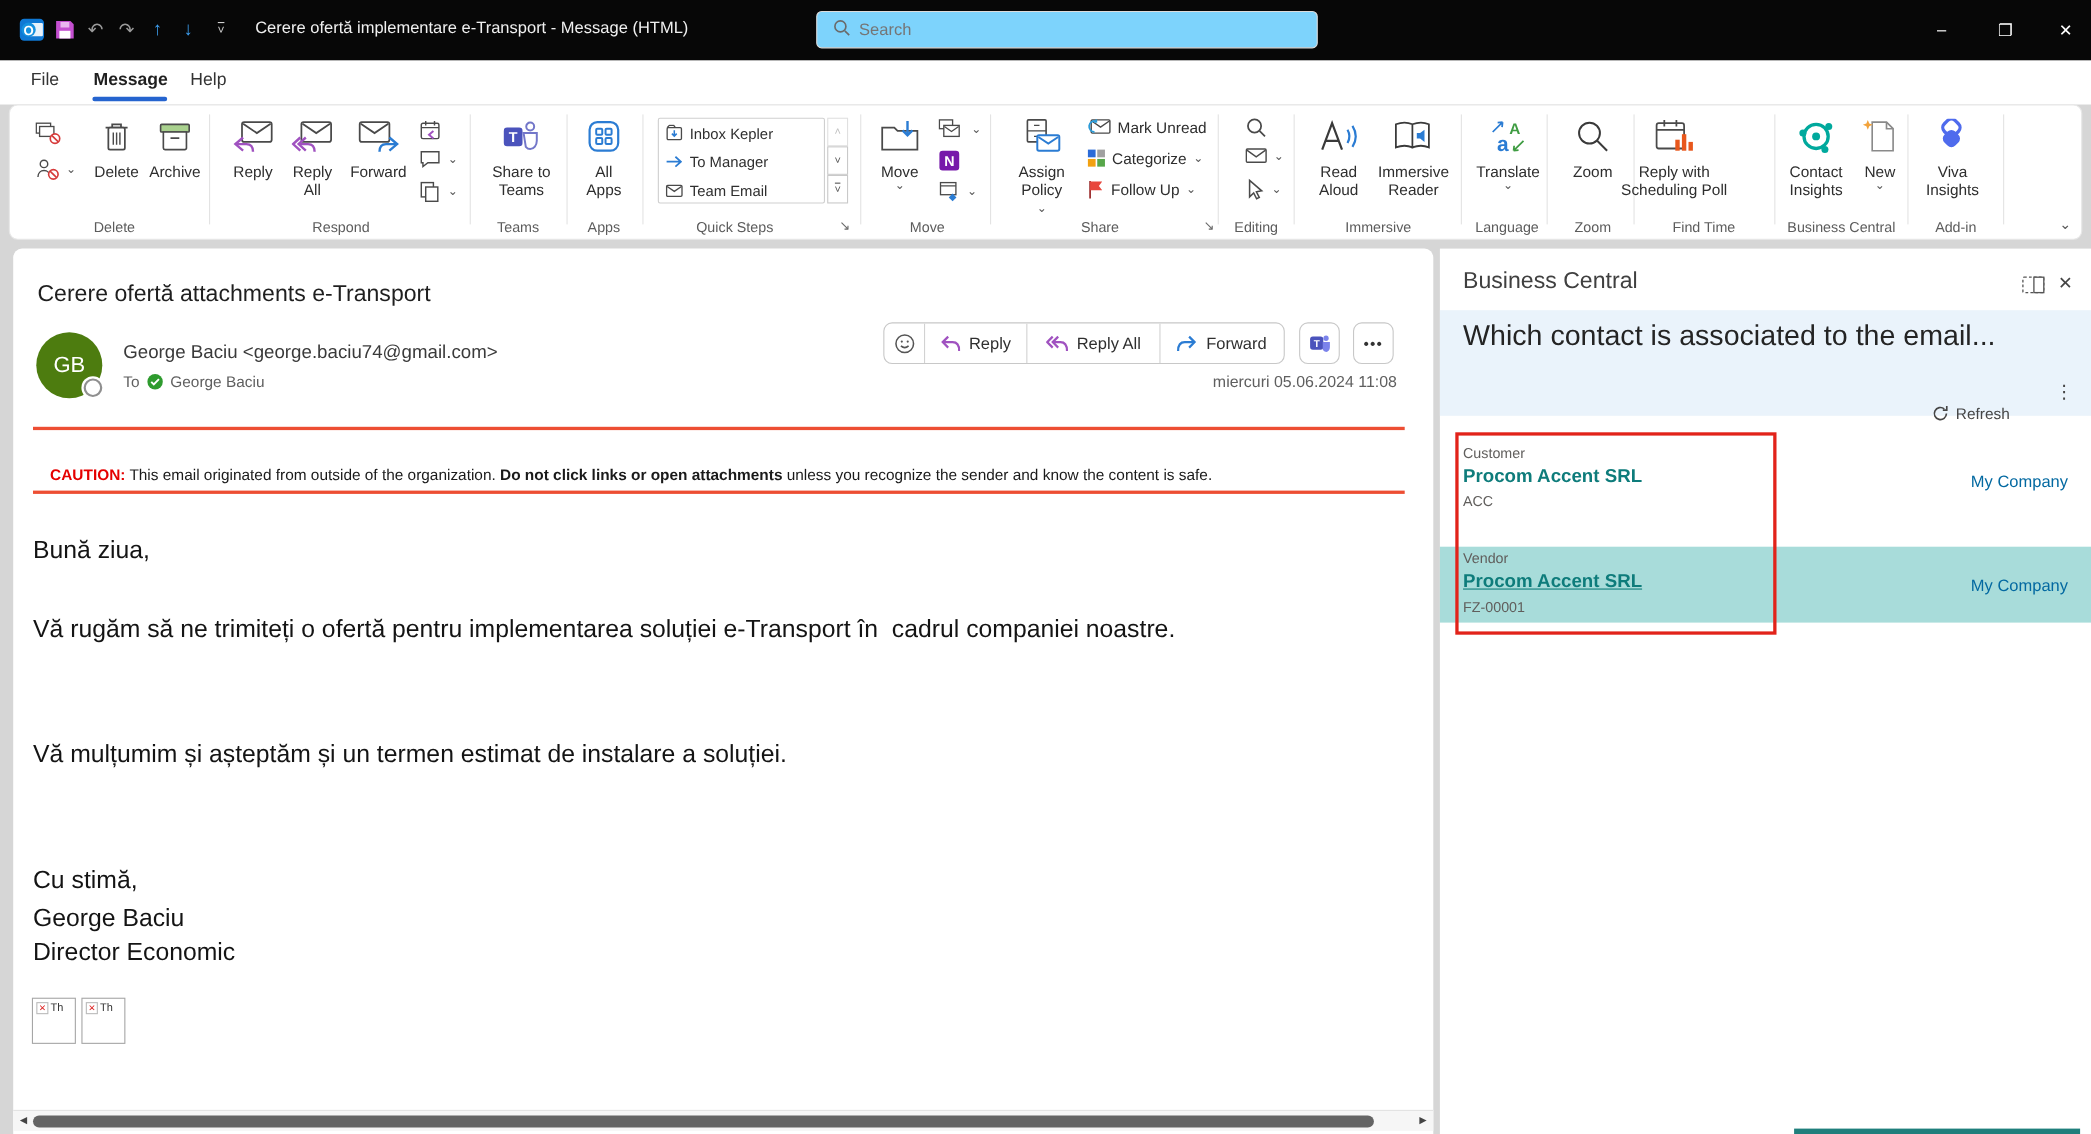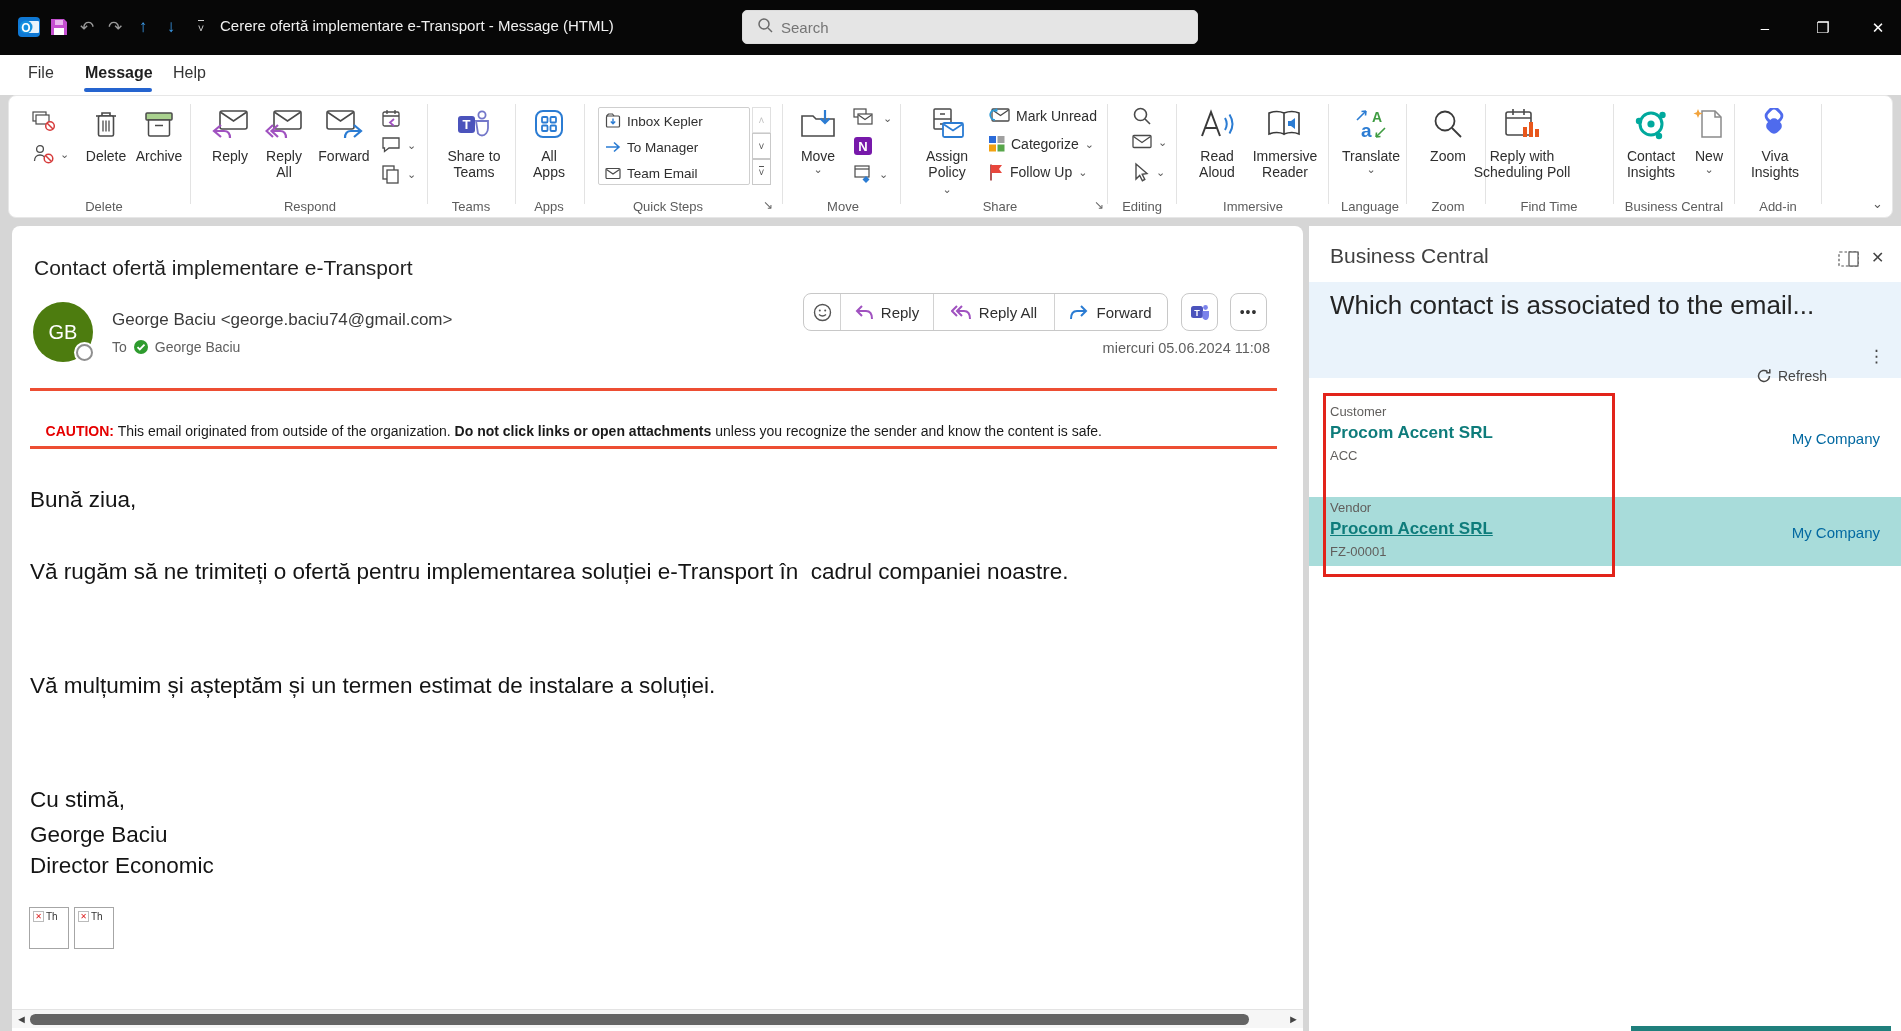--- a/index.html
+++ b/index.html
@@ -3,22 +3,22 @@
 <meta charset="utf-8">
 <style>
   * { box-sizing: border-box; margin: 0; padding: 0; }
   html,body { width:1901px; height:1031px; font-family:"Liberation Sans", sans-serif; }
   .screen { position:relative; width:1901px; height:1031px; background:#d6d6d6; overflow:hidden; }
   .abs { position:absolute; }
 
   
   .titlebar { position:absolute; left:0; top:0; width:1901px; height:55px; background:#070707; color:#e8e8e8; }
   .tb-icon { position:absolute; top:14px; width:26px; height:26px; display:flex; align-items:center; justify-content:center; font-size:17px; }
-  .tb-title { position:absolute; left:220px; top:17px; font-size:15px; color:#f0f0f0; white-space:nowrap; }
-  .searchbox { position:absolute; left:742px; top:10px; width:456px; height:34px; background:#e5e5e5; border:1px solid #dcdcdc; border-radius:5px; display:flex; align-items:center; gap:9px; padding-left:38px; color:#5c5c5c; font-size:15px; }
+  .tb-title { position:absolute; left:232px; top:17px; font-size:15px; color:#f0f0f0; white-space:nowrap; }
+  .searchbox { position:absolute; left:742px; top:10px; width:456px; height:34px; background:#7dd3fc; border:1px solid #dcdcdc; border-radius:5px; display:flex; align-items:center; gap:9px; padding-left:38px; color:#5c5c5c; font-size:15px; }
   .searchbox input { border:none; background:transparent; outline:none; font-size:15px; color:#5c5c5c; font-family:"Liberation Sans",sans-serif; width:300px; }
   .winbtn { position:absolute; top:0; width:46px; height:55px; display:flex; align-items:center; justify-content:center; color:#ffffff; font-size:15px; }
 
   
   .tabrow { position:absolute; left:0; top:55px; width:1901px; height:40px; background:#ffffff; }
   .tab { position:absolute; top:9px; font-size:16px; color:#333; }
   .tab.sel { font-weight:700; color:#1f1f1f; }
   .tab-underline { position:absolute; top:88px; height:4px; border-radius:2px; background:#2564cf; }
 
   
@@ -491,21 +491,21 @@
     </div>
     <div style="width:56px">Viva Insights</div>
   </div>
   <div class="gdiv" style="left:1821px"></div>
   <div class="glabel" style="left:1778px">Add-in</div>
 
   <div class="abs" style="left:1872px;top:196px;font-size:13px;color:#5a5a5a">⌄</div>
 
   <div class="mailpane"></div>
 
-  <div class="subject">Contact ofertă implementare e-Transport</div>
+  <div class="subject">Cerere ofertă attachments e-Transport</div>
 
   <div class="avatar">
       <span>GB</span>
     </div>
   <div class="presence"></div>
   <div class="sender">George Baciu &lt;george.baciu74@gmail.com&gt;</div>
   <div class="to-row">
     <span>To</span>
     <svg width="16" height="16" viewBox="0 0 16 16">
         <circle cx="8" cy="8" r="7" fill="#2e9b2e"></circle>

